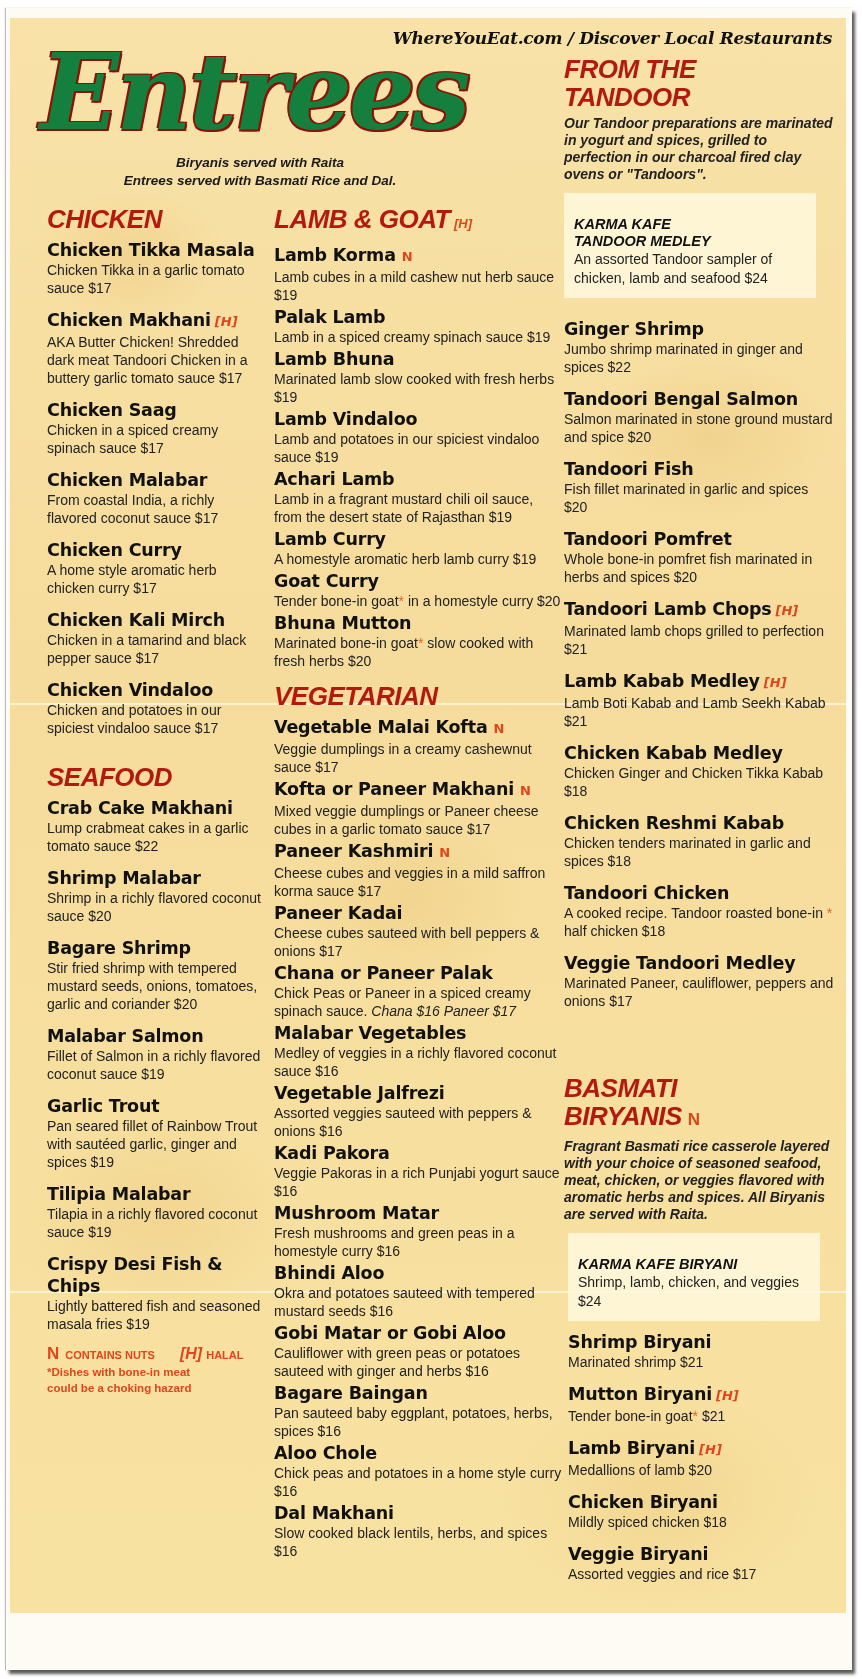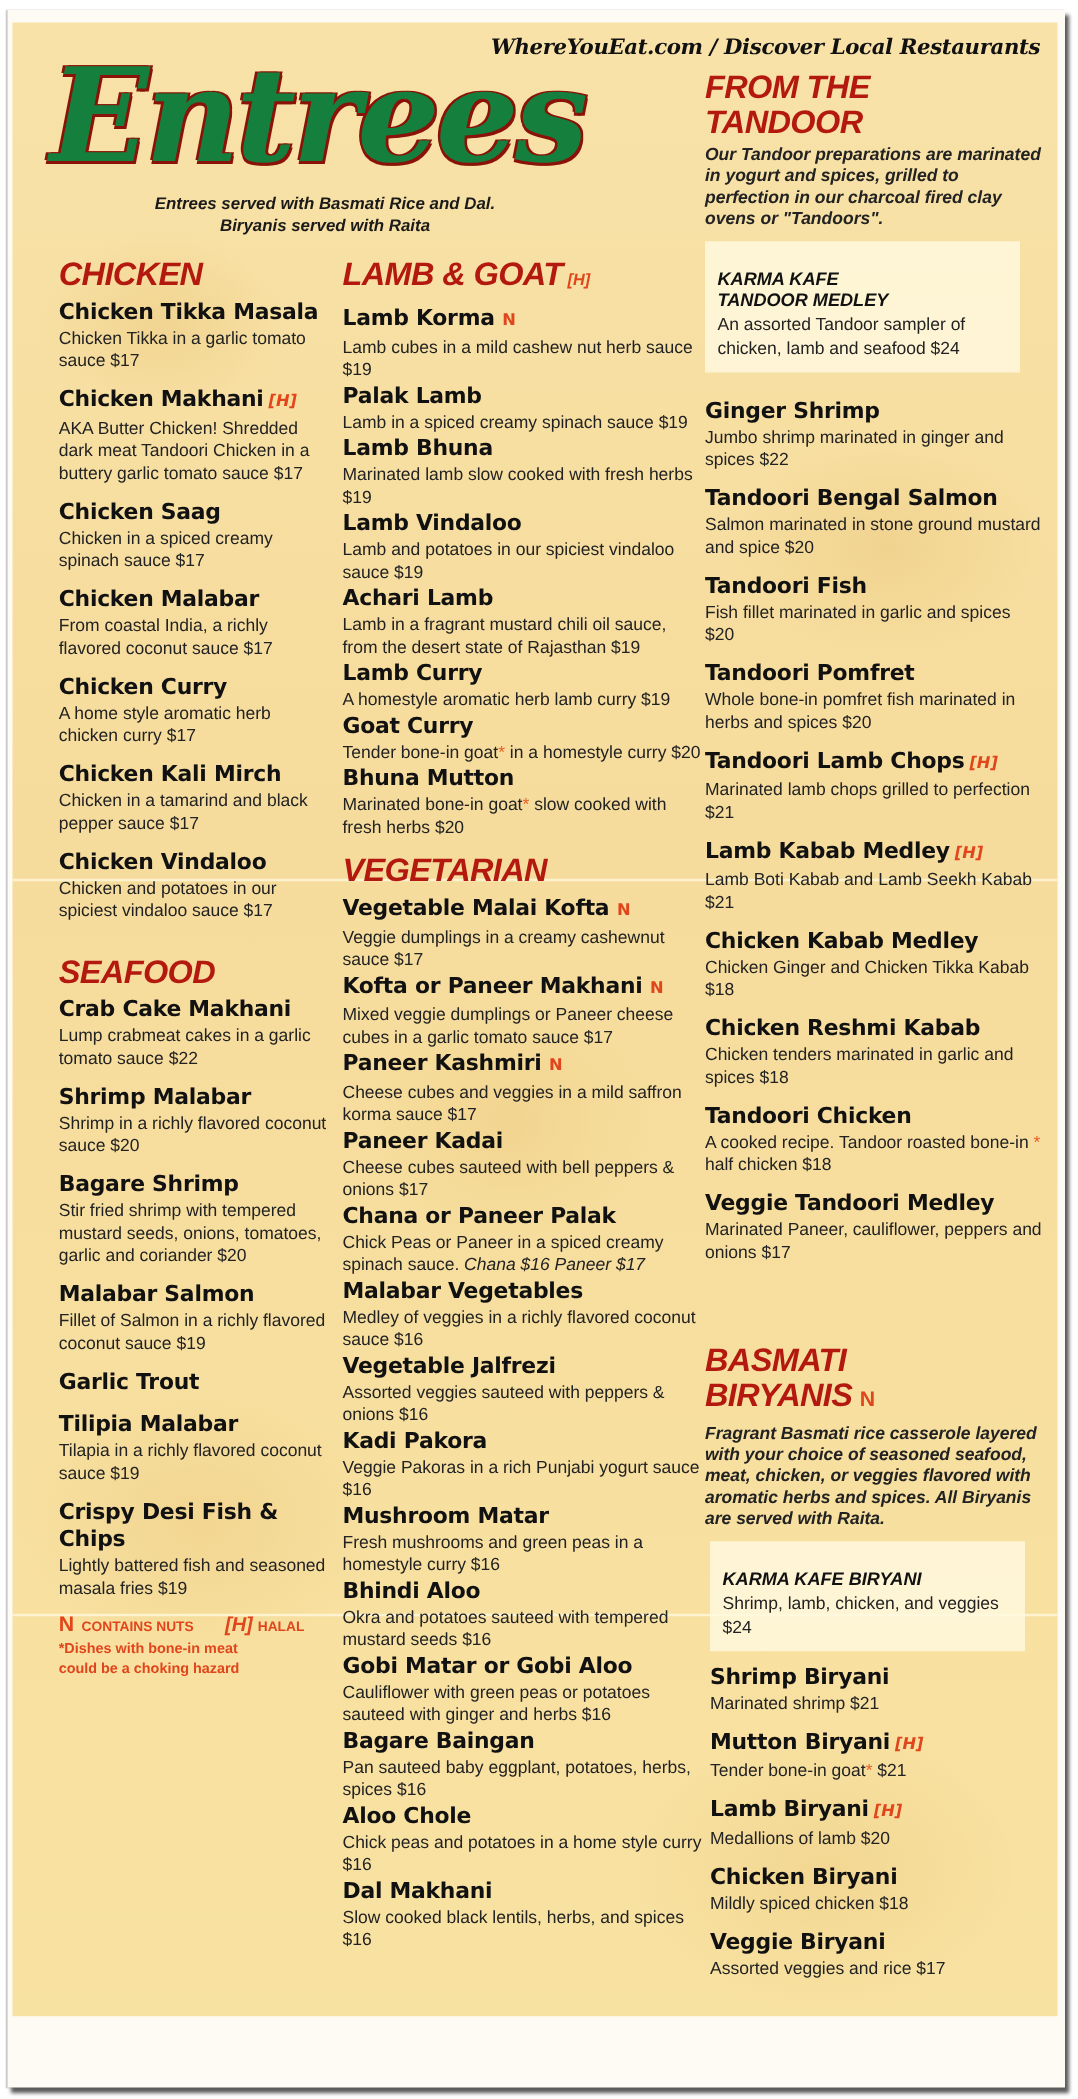--- a/index.html
+++ b/index.html
@@ -92,22 +92,22 @@
 
 <div class="card"></div>
 <div class="paper"></div>
 <div class="fold" style="top:703px"></div>
 <div class="fold" style="top:1291px"></div>
 
 <div class="watermark">WhereYouEat.com / Discover Local Restaurants</div>
 
 <div class="entrees-title">Entrees</div>
 <div class="served">
+  <div>Biryanis served with Raita</div>
   <div>Entrees served with Basmati Rice and Dal.</div>
-  <div>Biryanis served with Raita</div>
 </div>
 
 <div class="col col-left">
   <div class="section-title">CHICKEN</div>
   <div id="chicken-list">
       <div class="item">
         <div class="item-name"><span>Chicken Tikka Masala</span></div>
         <div class="item-desc">Chicken Tikka in a garlic tomato sauce $17</div>
       </div>
       <div class="item">
@@ -149,20 +149,21 @@
       <div class="item">
         <div class="item-name"><span>Bagare Shrimp</span></div>
         <div class="item-desc">Stir fried shrimp with tempered mustard seeds, onions, tomatoes, garlic and coriander $20</div>
       </div>
       <div class="item">
         <div class="item-name"><span>Malabar Salmon</span></div>
         <div class="item-desc">Fillet of Salmon in a richly flavored coconut sauce $19</div>
       </div>
       <div class="item">
         <div class="item-name"><span>Garlic Trout</span></div>
+        <div class="item-desc">Pan seared fillet of Rainbow Trout with sautéed garlic, ginger and spices $19</div>
       </div>
       <div class="item">
         <div class="item-name"><span>Tilipia Malabar</span></div>
         <div class="item-desc">Tilapia  in a richly flavored coconut sauce $19</div>
       </div>
       <div class="item">
         <div class="item-name"><span>Crispy Desi Fish &amp; Chips</span></div>
         <div class="item-desc">Lightly battered fish and seasoned masala fries $19</div>
       </div>
     </div>

